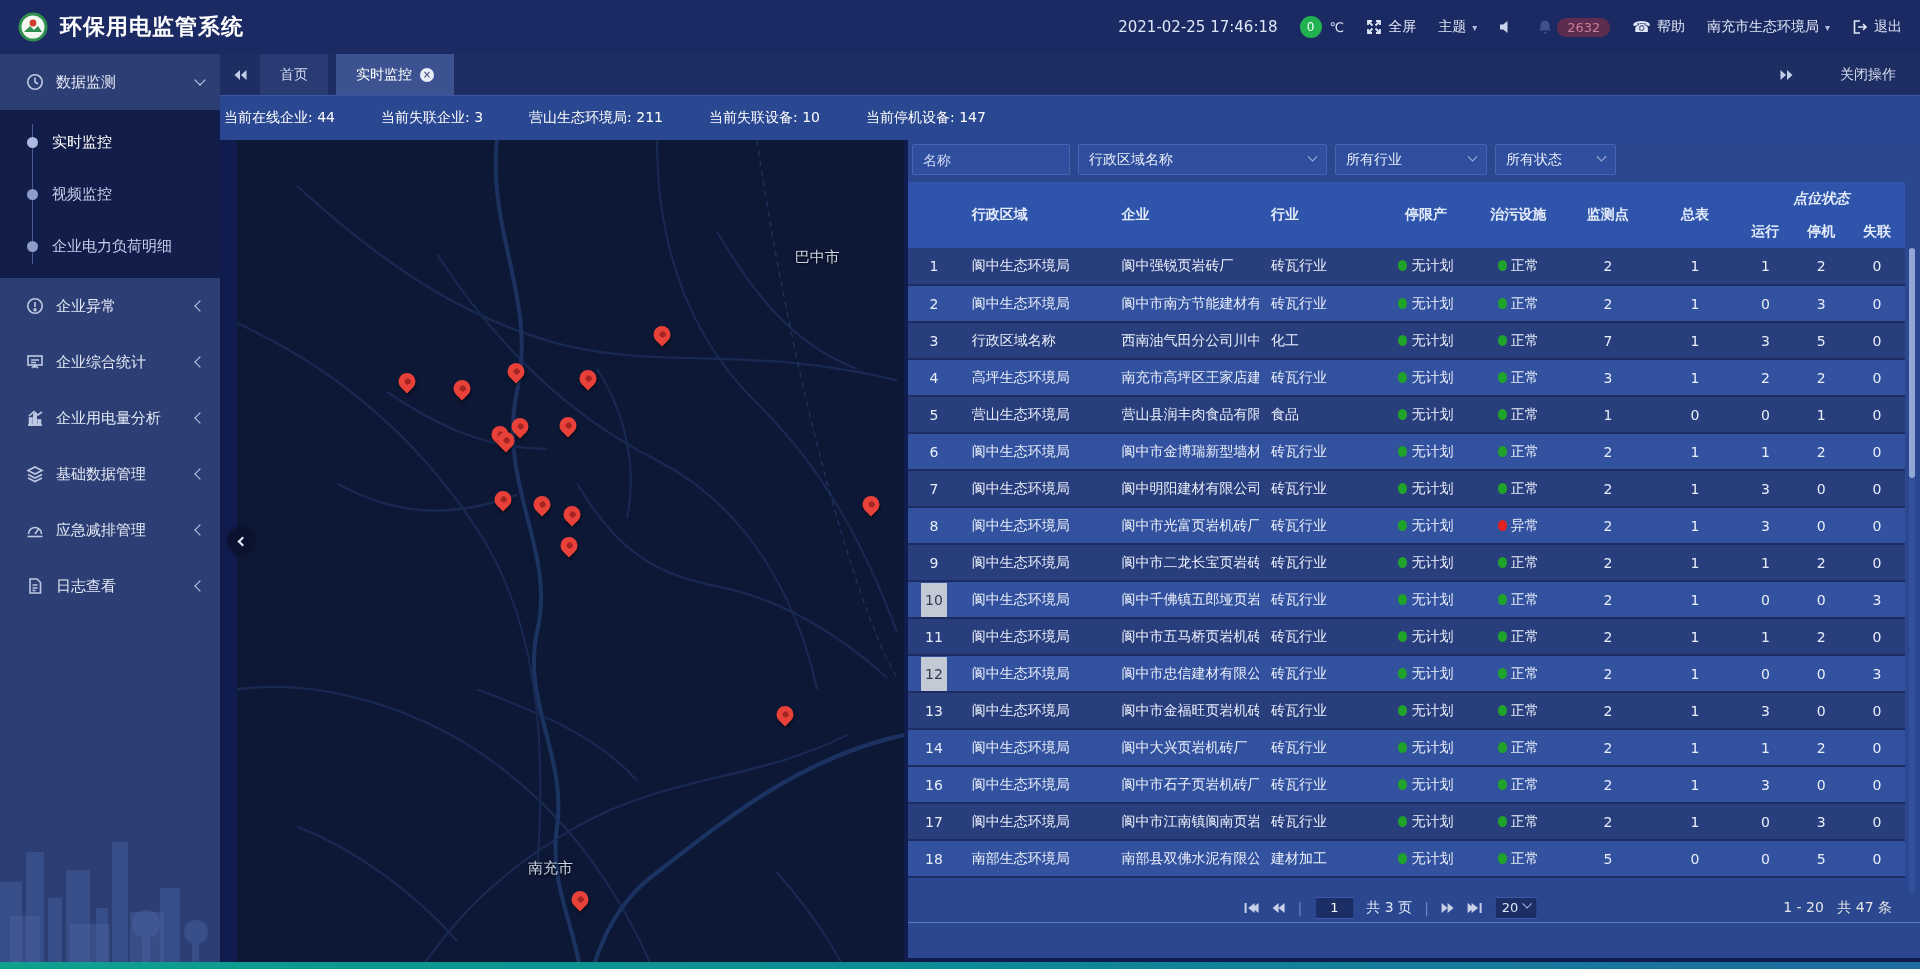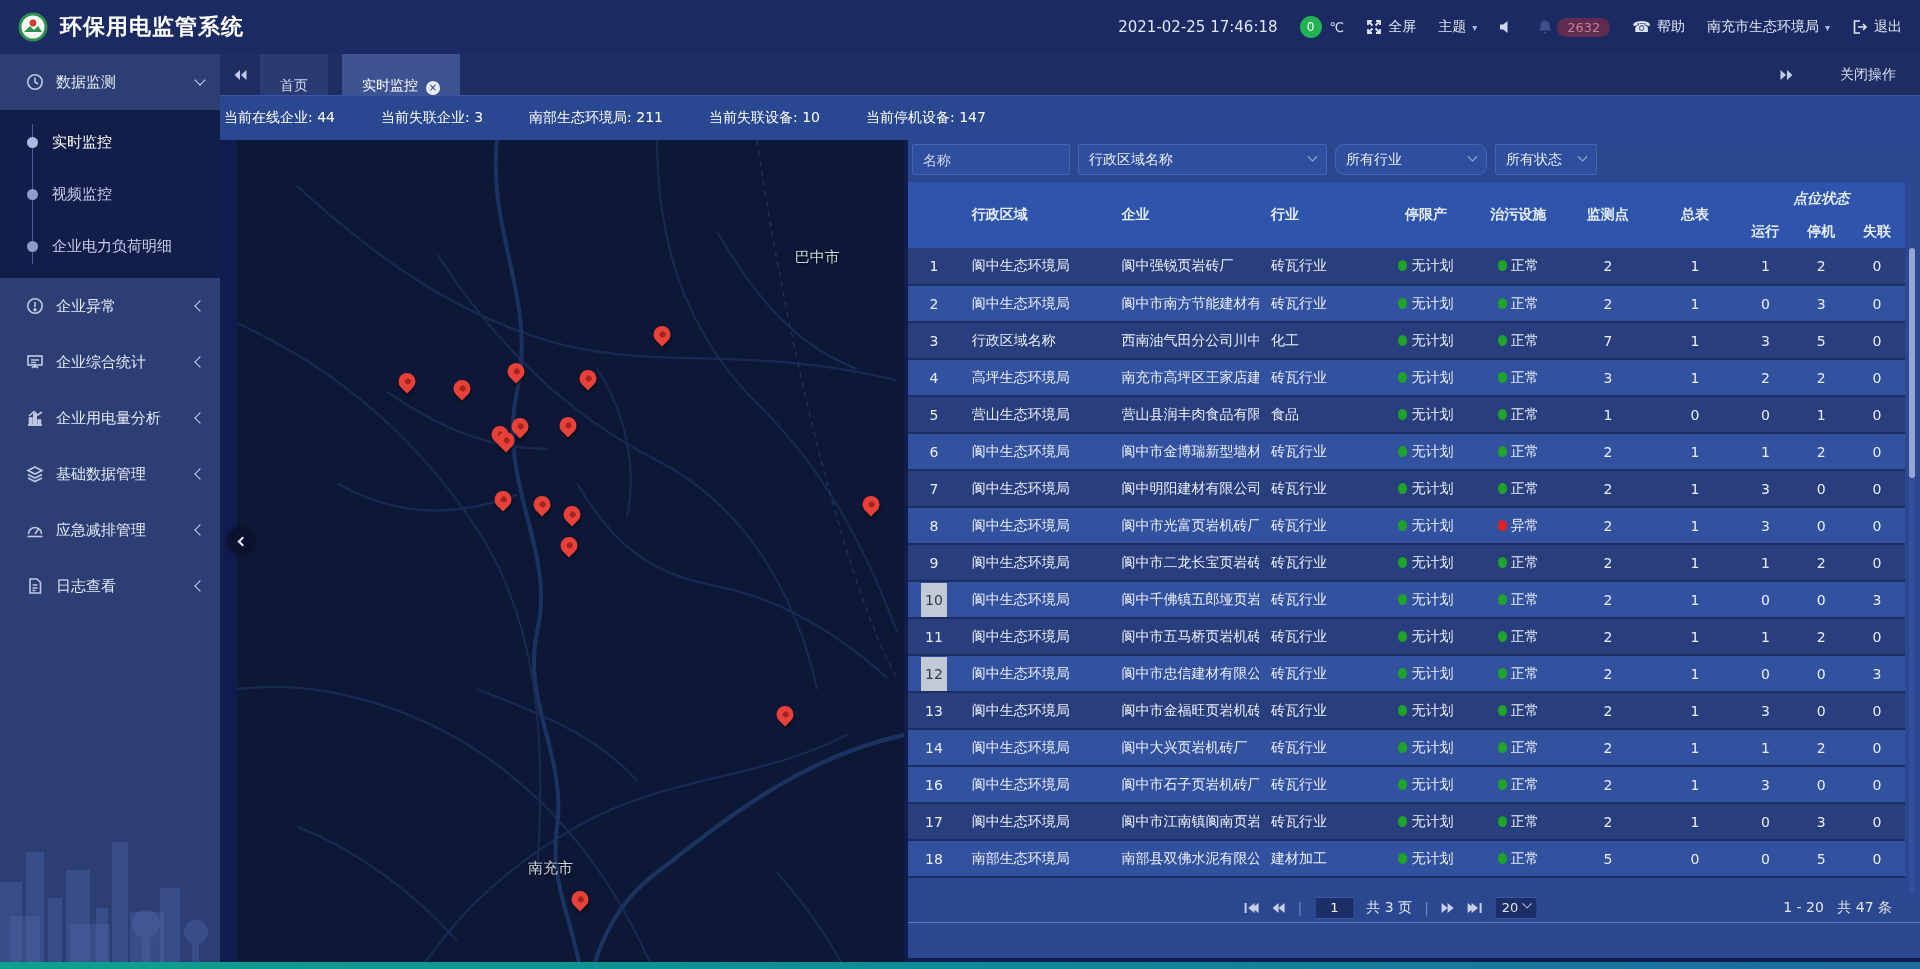--- a/index.html
+++ b/index.html
@@ -37,22 +37,22 @@
     color:#c6d0ec; cursor:pointer; position:relative; }
   .sub-item .dot { position:absolute; left:27px; width:11px; height:11px; border-radius:50%; background:#8d9cc8; }
   .sub-item.active { color:#ffffff; }
   .sub-item.active .dot { background:#aebbe0; }
   .skyline { position:absolute; left:0; bottom:7px; width:220px; height:150px; opacity:.8; }
 
   
   .tabbar { position:absolute; left:220px; top:54px; right:0; height:42px; background:#1f2e62;
     display:flex; align-items:stretch; border-bottom:1px solid #3a57a5; z-index:10; }
   .tab-scroll { width:40px; display:flex; align-items:center; justify-content:center; cursor:pointer; color:#c3cdea; }
-  .tab { display:flex; align-items:flex-end; gap:8px; padding:0 20px; font-size:14px; color:#cfd6ee;
-    background:#2a3a72; margin-right:14px; cursor:pointer; }
+  .tab { display:flex; align-items:center; gap:8px; padding:0 20px; font-size:14px; color:#cfd6ee;
+    background:#2a3a72; margin-right:8px; cursor:pointer; }
   .tab.active { background:#3d5291; color:#fff; }
   .tab-close { width:14px; height:14px; border-radius:50%; background:#e8edf8; color:#2a3a72;
     font-size:10px; line-height:14px; text-align:center; }
   .tabbar-right { margin-left:auto; display:flex; align-items:center; gap:34px; padding-right:24px; }
   .close-ops { font-size:14px; color:#d6dcf0; cursor:pointer; }
 
   
   .statsbar { position:absolute; left:220px; top:96px; right:0; height:44px; background:#2a4791;
     display:flex; align-items:center; padding-left:4px; z-index:5; }
   .stat { font-size:14px; color:#ffffff; margin-right:46px; white-space:nowrap; }
@@ -298,21 +298,21 @@
         <path d="M1.5 1 L7 6 L1.5 11 Z M8 1 L13.5 6 L8 11 Z" fill="#c3cdea"></path>
       </svg>
     </span>
     <span class="close-ops">关闭操作</span>
   </div>
 </div>
 
 <div class="statsbar" id="stats-root">
     <span class="stat"><span>当前在线企业:</span> <span>44</span></span>
     <span class="stat"><span>当前失联企业:</span> <span>3</span></span>
-    <span class="stat"><span>南部生态环境局:</span> <span>211</span></span>
+    <span class="stat"><span>营山生态环境局:</span> <span>211</span></span>
     <span class="stat"><span>当前失联设备:</span> <span>10</span></span>
     <span class="stat"><span>当前停机设备:</span> <span>147</span></span>
   </div>
 
 <div class="content">
 
   <div class="map-panel">
     <svg class="map-roads" viewBox="0 0 667 818" preserveAspectRatio="none">
       <g fill="none" stroke="#1f3a6c" stroke-width="4" opacity="0.8">
         <path d="M260 0 C250 80 300 140 280 220 C260 300 320 360 300 430 C285 490 330 540 320 600 C310 660 350 700 345 760 L340 818"></path>
@@ -367,25 +367,25 @@
   <div class="right-panel">
 
     <div class="filters">
       <div class="fbox" style="width:158px;">
         <input placeholder="名称" style="">
       </div>
       <div class="fbox" style="width:249px;">
         <span>行政区域名称</span>
         <span class="fchev"></span>
       </div>
-      <div class="fbox" style="width:152px;border-radius:9px;">
+      <div class="fbox" style="width:152px;">
         <span>所有行业</span>
         <span class="fchev"></span>
       </div>
-      <div class="fbox" style="width:102px;">
+      <div class="fbox" style="width:121px;">
         <span>所有状态</span>
         <span class="fchev"></span>
       </div>
     </div>
 
     <div class="thead-wrap">
       <table>
         <colgroup>
           <col style="width:5.2%">
             <col style="width:15%">

